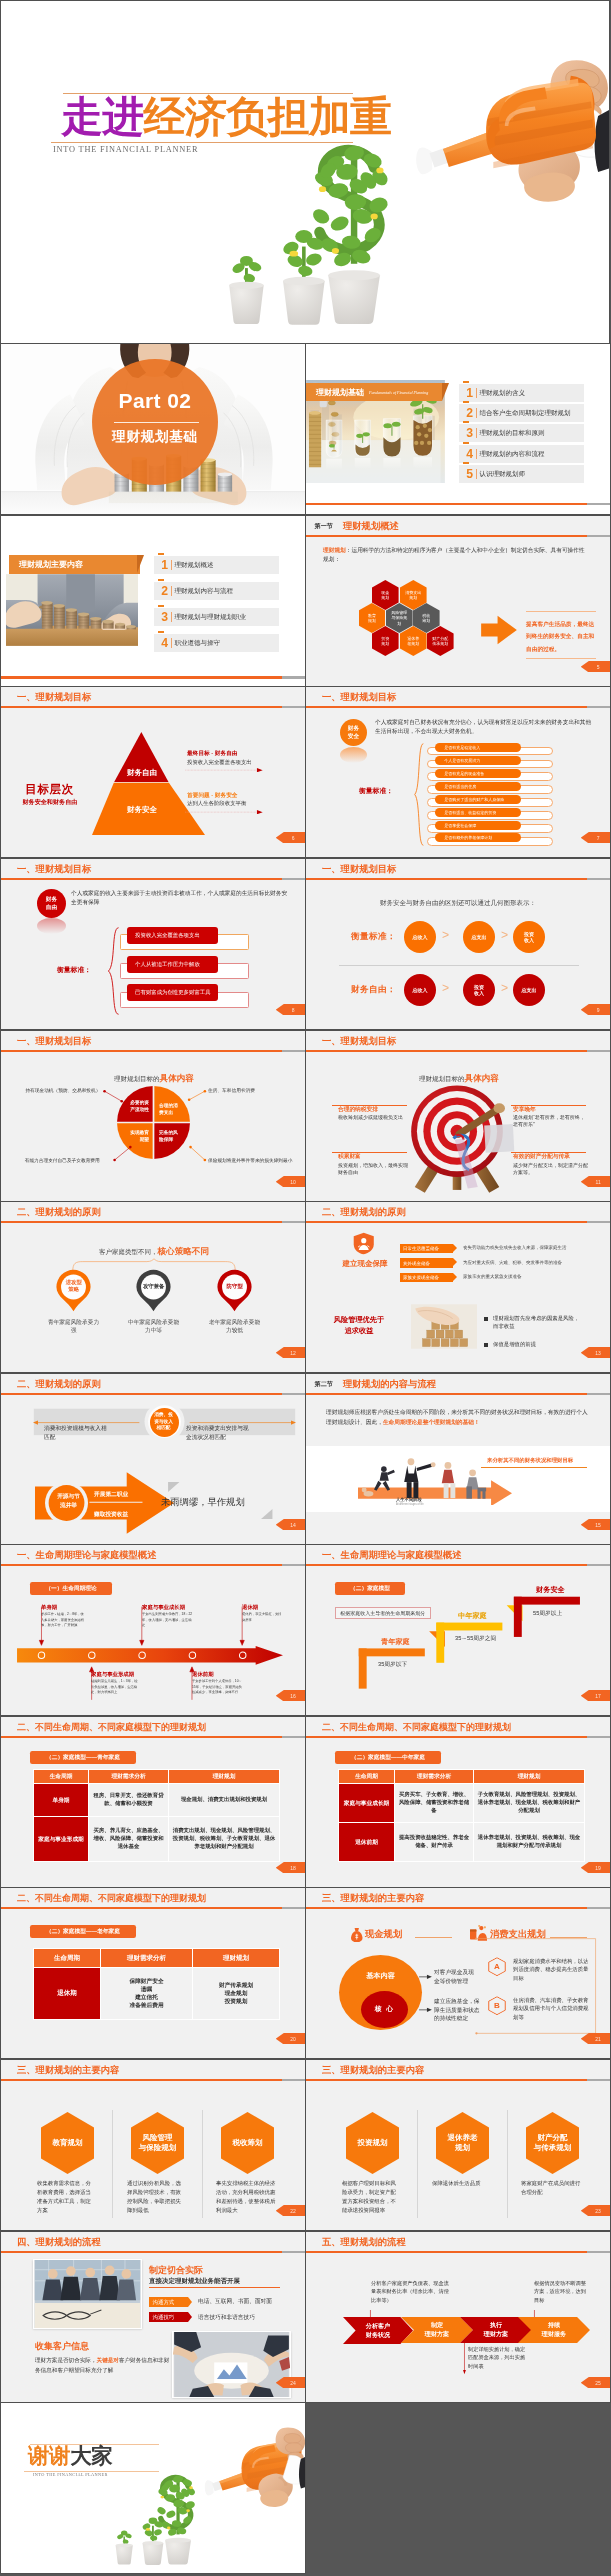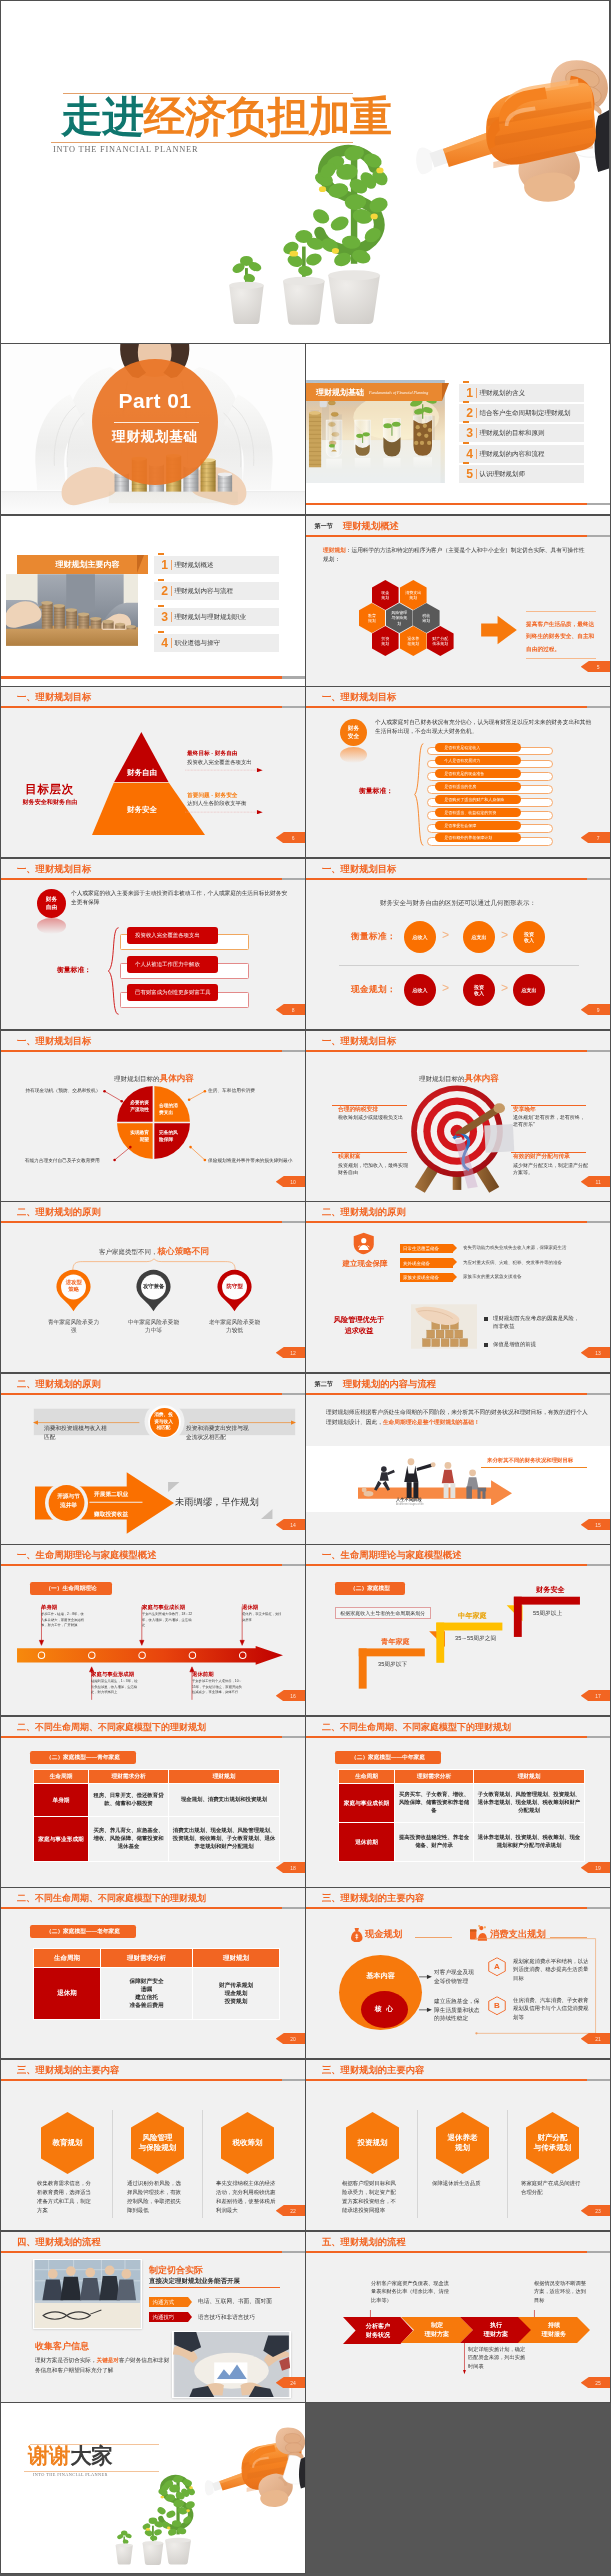--- a/index.html
+++ b/index.html
@@ -19,21 +19,21 @@
 .hbar{position:absolute;left:0;top:18.7px;height:2.2px;width:100%;background:#aaa;}
 .hbar i{position:absolute;left:0;top:0;bottom:0;width:92.3%;background:#F26522;}
 .pgno{position:absolute;right:-0.7px;bottom:13.6px;height:11.5px;width:30px;background:#F26522;
       clip-path:polygon(27% 0,100% 0,100% 100%,27% 100%,0 50%);}
 .pgno span{position:absolute;left:58%;top:50%;transform:translate(-50%,-50%);
       color:#fff;font-size:5px;opacity:.8;}
 
 .cov-rule{position:absolute;height:0.7px;background:#e3a06a;}
 .cov-t{position:absolute;font-size:42px;font-weight:bold;line-height:1;
        white-space:nowrap;letter-spacing:-0.7px;}
-.cov-t .d{color:#0f766e;}
+.cov-t .d{color:#a21caf;}
 .cov-t .o{color:#F0821E;}
 .cov-sub{position:absolute;font-family:"Liberation Serif",serif;font-size:8.3px;
          color:#6b6b6b;letter-spacing:0.8px;white-space:nowrap;}
 .or{color:#F26522;}
 
 .part-circle{position:absolute;border-radius:50%;background:#E97425;}
 .part-lbl{position:absolute;width:100%;text-align:center;color:#fff;font-weight:bold;}
 
 .toc-it{position:absolute;background:#EDEDED;display:flex;align-items:center;}
 .toc-it .n{color:#F0821E;font-weight:bold;font-size:12.2px;margin:0 0 0 7.2px;
@@ -292,21 +292,21 @@
         <path d="M158 186 h20 M158 192 h20 M158 198 h20"></path>
         <path d="M206 174 h21 M206 180 h21 M206 186 h21 M206 192 h21 M206 198 h21"></path>
         <path d="M254 176 h21 M254 182 h21 M254 188 h21 M254 194 h21 M254 200 h21"></path>
         <path d="M302 188 h20 M302 194 h20 M302 200 h20"></path>
           </g>
     </g>
 
     <rect x="150" y="206" width="180" height="16" fill="#C9BD9A" opacity=".12"></rect>
   </svg>
   <div class="part-circle" style="left:91px;top:15px;width:126px;height:126px;opacity:.93;"></div>
-  <div class="part-lbl" style="left:91px;top:45px;width:126px;font-size:21px;letter-spacing:0.4px;">Part 01</div>
+  <div class="part-lbl" style="left:91px;top:45px;width:126px;font-size:21px;letter-spacing:0.4px;">Part 02</div>
   <div style="position:absolute;left:113px;top:78px;width:85px;height:0.7px;background:#fff;opacity:.85;"></div>
   <div class="part-lbl" style="left:91px;top:84px;width:126px;font-size:13.6px;letter-spacing:0.7px;">理财规划基础</div>
 </div>
 
 <div class="sl" style="left:305px;top:343px;width:306px;height:172px;">
   <svg viewBox="0 0 194 144" width="139" height="103" style="position:absolute;left:0;top:36px;">
     <defs>
       <linearGradient id="skyg" x1="0" y1="0" x2="0" y2="1">
         <stop offset="0" stop-color="#AFC0CF"></stop>
             <stop offset=".28" stop-color="#E2C9A8"></stop>
@@ -504,21 +504,21 @@
       <ellipse cx="57" cy="40" rx="8" ry="2.4"></ellipse>
           <ellipse cx="74" cy="44" rx="8" ry="2.4"></ellipse>
       <ellipse cx="91" cy="50" rx="8" ry="2.4"></ellipse>
           <ellipse cx="108" cy="56" rx="8" ry="2.4"></ellipse>
       <ellipse cx="125" cy="62" rx="8" ry="2.4"></ellipse>
           <ellipse cx="142" cy="66" rx="8" ry="2.4"></ellipse>
       <ellipse cx="159" cy="70" rx="7" ry="2.2"></ellipse>
           <ellipse cx="174" cy="73" rx="7" ry="2.2"></ellipse>
         </g>
   </svg>
-  <div class="toc-ban" style="left:16px;top:39px;width:131px;height:18.7px;justify-content:center;">
+  <div class="toc-ban" style="left:8px;top:39px;width:131px;height:18.7px;">
     <span class="t" style="font-size:8px;">理财规划主要内容</span>
   </div>
   <div style="position:absolute;left:136px;top:39px;width:0;height:0;border-top:18.7px solid #C96A1E;border-right:7.2px solid transparent;"></div>
   <div class="toc-it" style="left:153px;top:40px;width:125px;height:18px;">
     <i class="bar"></i>
         <span class="n">1</span>
         <i class="vsep"></i>
     <span class="l" style="font-size:6.5px;">理财规划概述</span>
       </div>
   <div class="toc-it" style="left:153px;top:66px;width:125px;height:18px;">
@@ -732,21 +732,21 @@
     <div class="cbadge" style="left:157px;top:0;width:32px;height:32px;background:#FA7000;font-size:5px;">
       <span>总支出</span>
         </div>
     <div style="position:absolute;left:195px;top:7.2px;font-size:12.2px;color:#F3B483;font-weight:300;">&gt;</div>
     <div class="cbadge" style="left:207px;top:0;width:32px;height:32px;background:#FA7000;font-size:5px;line-height:1.3;">
       <span style="display:block;width:13px;">投资收入</span>
         </div>
   </div>
   <div style="position:absolute;left:33px;top:106px;width:240px;height:0.7px;background:#cfcfcf;"></div>
   <div style="position:absolute;left:0;top:115px;width:306px;height:32px;">
-    <div style="position:absolute;left:45px;top:10px;font-size:8.6px;font-weight:bold;color:#F26522;letter-spacing:0.4px;">现金规划：</div>
+    <div style="position:absolute;left:45px;top:10px;font-size:8.6px;font-weight:bold;color:#F26522;letter-spacing:0.4px;">财务自由：</div>
     <div class="cbadge" style="left:98px;top:0;width:32px;height:32px;background:#C00000;font-size:5px;">
       <span>总收入</span>
         </div>
     <div style="position:absolute;left:136px;top:7.2px;font-size:12.2px;color:#F3B483;font-weight:300;">&gt;</div>
     <div class="cbadge" style="left:157px;top:0;width:32px;height:32px;background:#C00000;font-size:5px;line-height:1.3;">
       <span style="display:block;width:13px;">投资收入</span>
         </div>
     <div style="position:absolute;left:195px;top:7.2px;font-size:12.2px;color:#F3B483;font-weight:300;">&gt;</div>
     <div class="cbadge" style="left:207px;top:0;width:32px;height:32px;background:#C00000;font-size:5px;">
       <span>总支出</span>
@@ -996,21 +996,21 @@
     <circle cx="44" cy="43" r="25" fill="#FA7000"></circle>
     <path d="M76 42 H150" stroke="#F1F1F1" stroke-width="1.6"></path>
       </svg>
   <div style="position:absolute;left:54px;top:118px;width:27px;text-align:center;font-size:5.7px;
               font-weight:bold;color:#fff;line-height:1.5;">开源与节流并举</div>
   <div style="position:absolute;left:93px;top:117px;font-size:5.7px;font-weight:bold;color:#fff;">开展第二职业</div>
   <div style="position:absolute;left:93px;top:137px;font-size:5.7px;font-weight:bold;color:#fff;">赚取投资收益</div>
   <svg width="11.5" height="10" viewBox="0 0 16 14" style="position:absolute;left:167px;top:108px;">
     <path d="M0 0 H16 L0 14 Z" fill="#C6C6C6"></path>
       </svg>
-  <div style="position:absolute;left:174px;top:122px;font-size:9.3px;color:#333;">未雨绸缪，早作规划</div>
+  <div style="position:absolute;left:160px;top:122px;font-size:9.3px;color:#333;">未雨绸缪，早作规划</div>
   <svg width="11.5" height="10" viewBox="0 0 16 14" style="position:absolute;left:260px;top:135px;">
     <path d="M16 14 H0 L16 0 Z" fill="#C6C6C6"></path>
       </svg>
   <div class="pgno">
         <span>14</span>
       </div>
 </div>
 
 <div class="sl cs" style="left:305px;top:1373px;width:306px;height:172px;">
   <div class="hdr">

